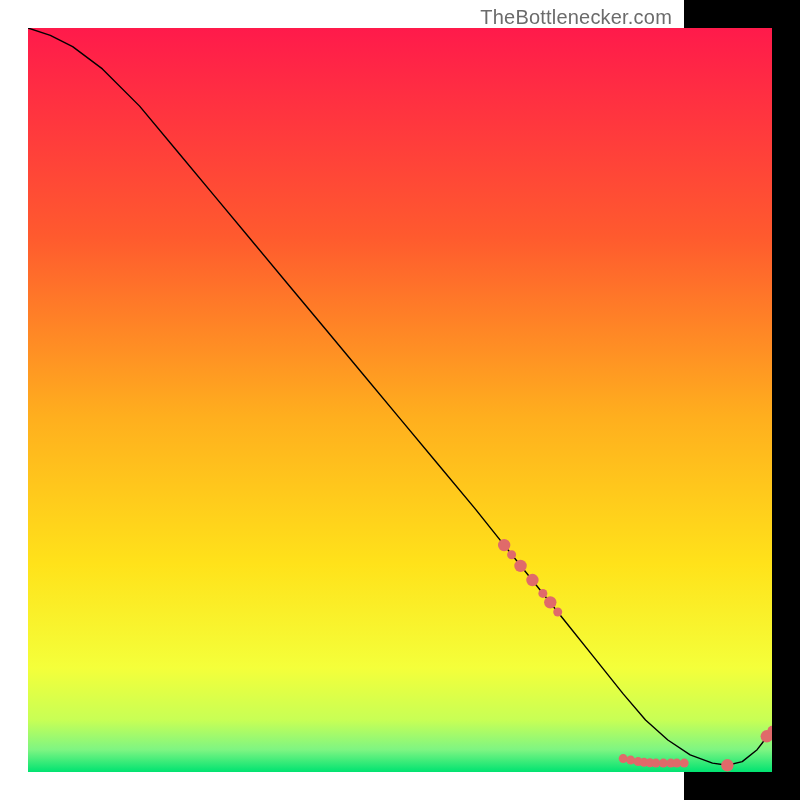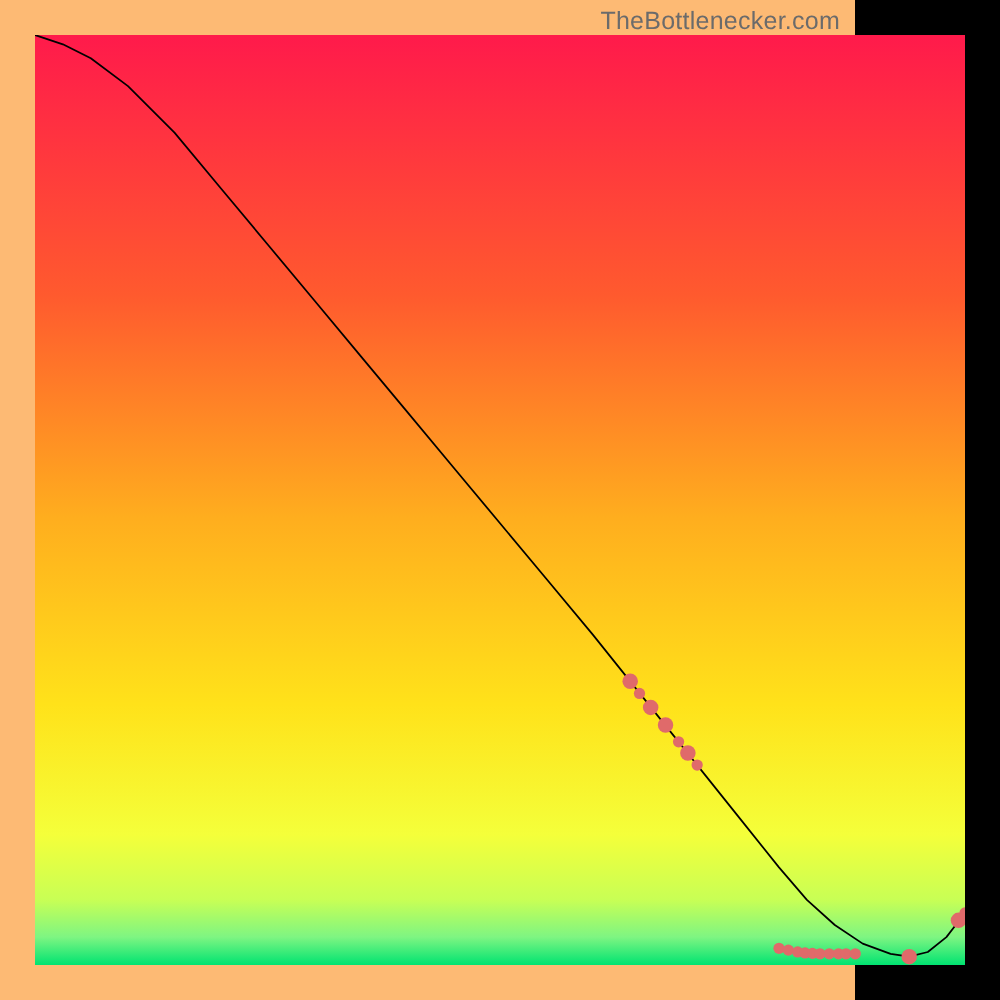--- a/index.html
+++ b/index.html
@@ -8,21 +8,21 @@
     width: 800px;
     height: 800px;
     overflow: hidden;
     font-family: Arial, Helvetica, sans-serif;
     background: #000;
   }
   .stage {
     position: relative;
     width: 684px;
     height: 800px;
-    background: #fdba74;
+    background: #ffffff;
   }
   .plot {
     position: absolute;
     left: 28px;
     top: 28px;
     width: 744px;
     height: 744px;
     box-sizing: border-box;
   }
   .plot svg {

